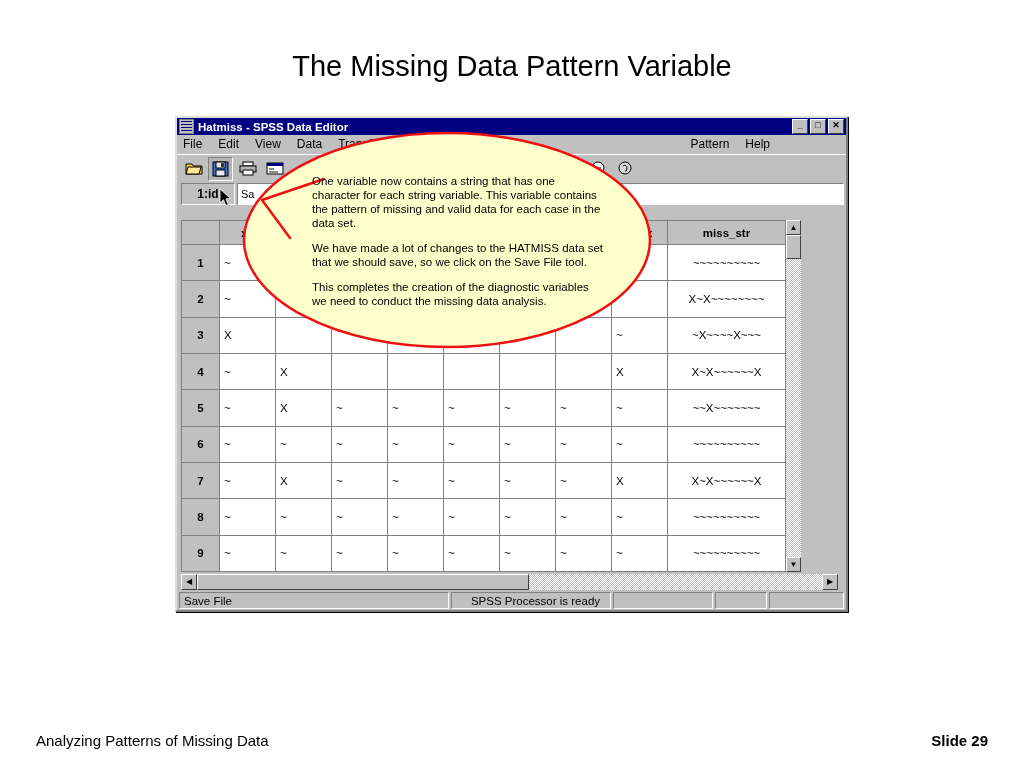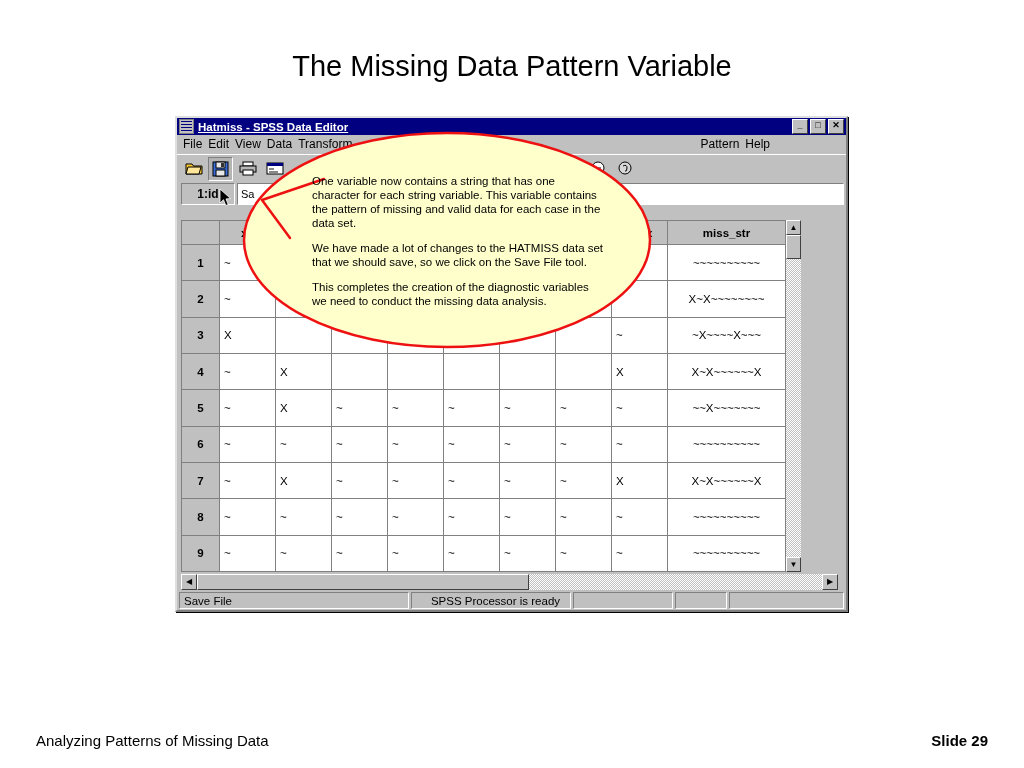--- a/index.html
+++ b/index.html
@@ -77,21 +77,21 @@
     flex: 0 0 auto;
   }
   .titlebar .app-icon::before {
     content: "";
     position: absolute;
     left: 1px; top: 1px; right: 1px; bottom: 1px;
     background:
       repeating-linear-gradient(to bottom, #000080 0 1px, #c0c0c0 1px 3px),
       #ffffff;
   }
-  .titlebar .title-text { flex: 1 1 auto; white-space: nowrap; text-decoration: underline; }
+  .titlebar .title-text { flex: 1 1 auto; white-space: nowrap; }
   .titlebar .win-btns { display: flex; gap: 2px; }
   .titlebar .win-btn {
     width: 14px;
     height: 13px;
     background: #c0c0c0;
     border: 1px solid #ffffff;
     border-right-color: #404040;
     border-bottom-color: #404040;
     color: #000;
     font-size: 9px;
@@ -100,21 +100,21 @@
     font-weight: bold;
   }
 
   .menubar {
     height: 18px;
     display: flex;
     align-items: center;
     font-size: 12px;
     color: #000;
     padding-left: 6px;
-    gap: 6px;
+    gap: 16px;
     border-bottom: 1px solid #c0c0c0;
   }
 
   .toolbar {
     height: 27px;
     display: flex;
     align-items: center;
     padding-left: 4px;
     gap: 2px;
     border-top: 1px solid #ffffff;
@@ -289,21 +289,21 @@
   .sb-cell {
     border: 1px solid #808080;
     border-right-color: #ffffff;
     border-bottom-color: #ffffff;
     display: flex;
     align-items: center;
     padding-left: 4px;
     background: #c0c0c0;
     box-sizing: border-box;
   }
-  .sb-cell.w1 { width: 230px; }
+  .sb-cell.w1 { width: 270px; }
   .sb-cell.w2 { width: 160px; justify-content: center; padding-left: 9px; }
   .sb-cell.w3 { width: 100px; }
   .sb-cell.w4 { width: 52px; }
   .sb-cell.w5 { flex: 1 1 auto; }
 
   
   .callout-wrap {
     position: absolute;
     left: 232px;
     top: 130px;

